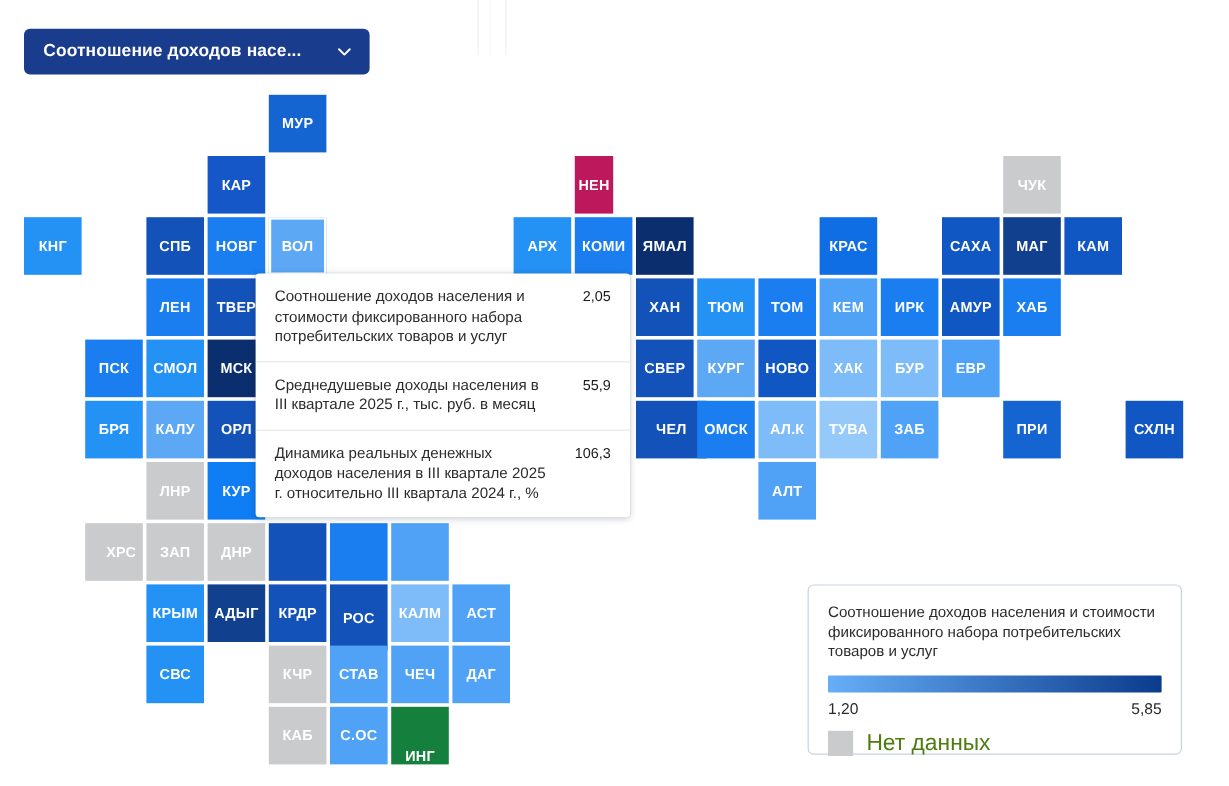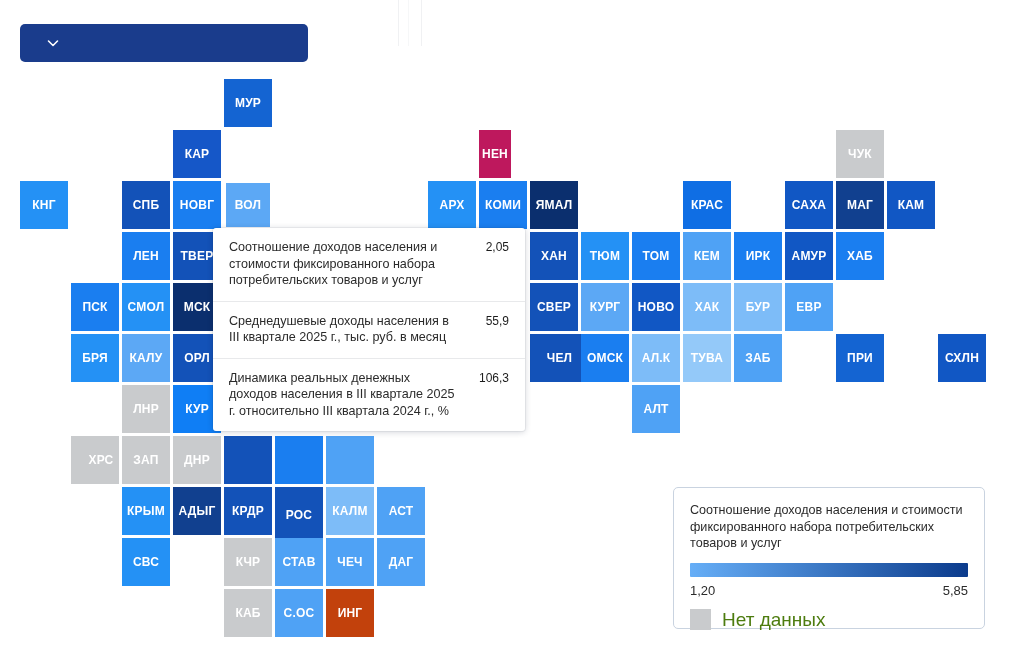--- a/index.html
+++ b/index.html
@@ -193,20 +193,21 @@
   }
 </style>
 </head>
 <body>
 
 <div class="guide g1"></div>
 <div class="guide g2"></div>
 <div class="guide g3"></div>
 
 <div id="selector" style="background: rgb(26, 60, 140);">
+  <span class="sel-label">Соотношение доходов насе...</span>
   <span class="chev">
     <svg width="14" height="14" viewBox="0 0 14 14" aria-hidden="true">
       <path d="M2.5 5 L7 9.5 L11.5 5" fill="none" stroke="#ffffff" stroke-width="1.6" stroke-linecap="round" stroke-linejoin="round"></path>
     </svg>
   </span>
 </div>
 
 <div id="grid">
     <div class="tile" style="left: 224px; top: 79px; width: 48px; height: 48px; background: rgb(20, 100, 210);">
       <span>МУР</span>
@@ -390,21 +391,21 @@
     </div>
     <div class="tile" style="left: 377px; top: 538px; width: 48px; height: 48px; background: rgb(79, 162, 245);">
       <span>ДАГ</span>
     </div>
     <div class="tile nodata" style="left: 224px; top: 589px; width: 48px; height: 48px; background: rgb(201, 203, 205);">
       <span>КАБ</span>
     </div>
     <div class="tile" style="left: 275px; top: 589px; width: 48px; height: 48px; background: rgb(79, 162, 245);">
       <span>С.ОС</span>
     </div>
-    <div class="tile" style="left: 326px; top: 589px; width: 48px; height: 48px; background: #c2410c;">
+    <div class="tile" style="left: 326px; top: 589px; width: 48px; height: 48px; background: #15803d; align-items: flex-end;">
       <span>ИНГ</span>
     </div>
   </div>
 
 <div id="tooltip">
   <div class="arrow"></div>
   <div class="tt-row">
     <div class="tt-label">Соотношение доходов населения и стоимости фиксированного набора потребительских товаров и услуг</div>
     <div class="tt-value">2,05</div>
   </div>

